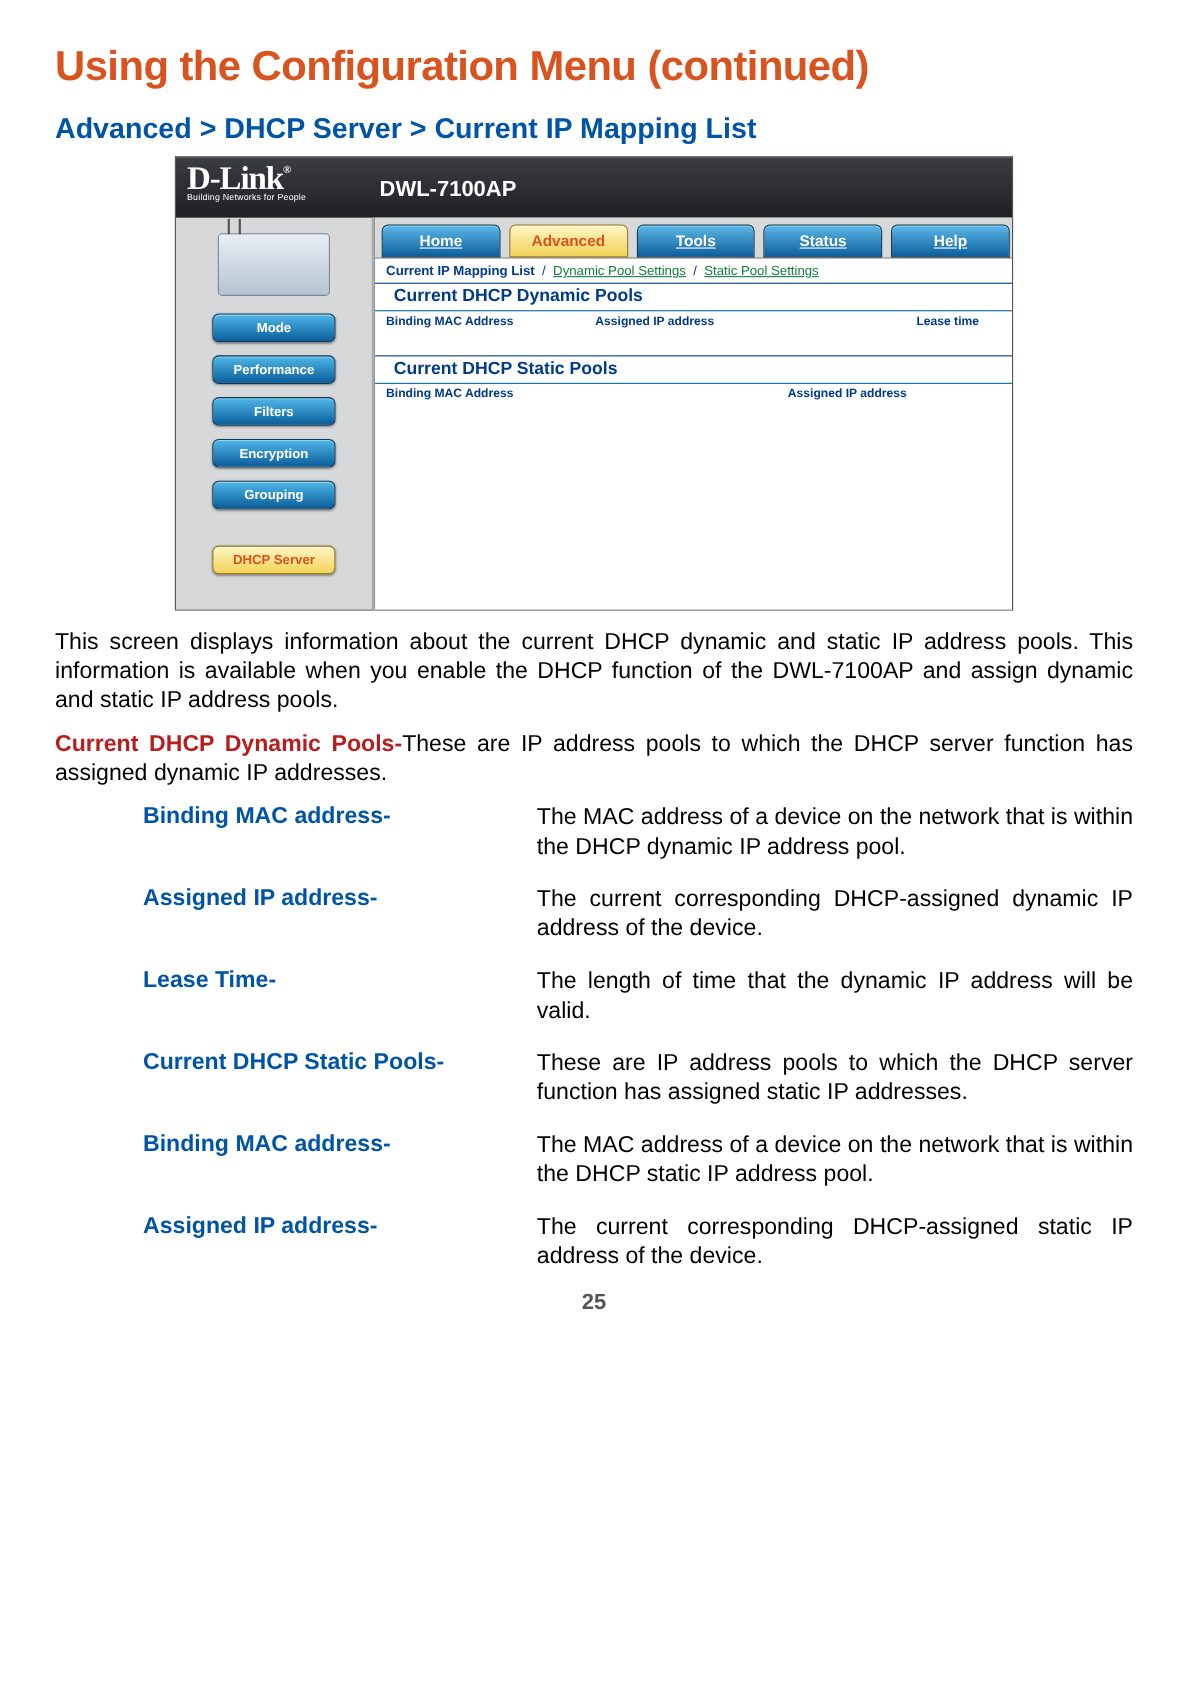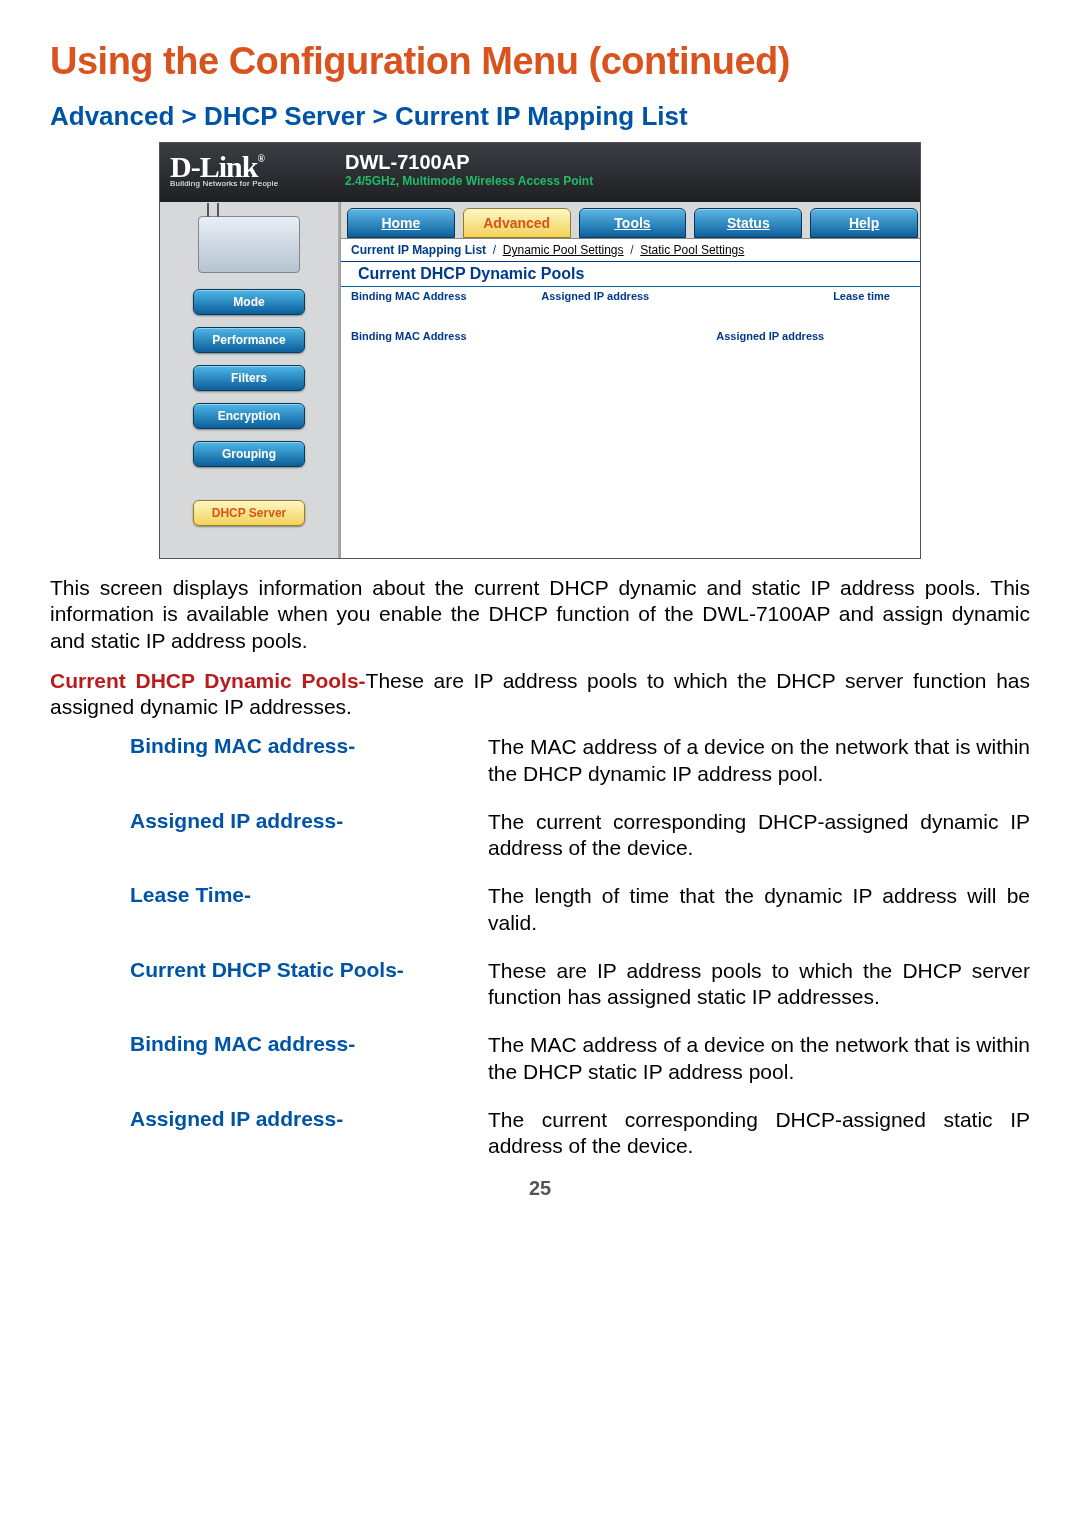--- a/index.html
+++ b/index.html
@@ -137,21 +137,21 @@
     background: linear-gradient(#fff6c4, #f2d35a);
     border-color:#9a7a1a;
     text-decoration:none;
   }
   .sub-links {
     padding: 4px 10px;
     font-size:12px;
     color:#003a8a;
   }
   .sub-links .active-sub { color:#003a8a; font-weight:bold; }
-  .sub-links a { color:#000000; text-decoration:underline; }
+  .sub-links a { color:#15803d; text-decoration:underline; }
   .section-title {
     padding: 3px 17px;
     font-size:16px;
     font-weight:bold;
     color:#003a8a;
     border-top:1px solid #003a8a;
     border-bottom:1px solid #0369a1;
     background:#fff;
   }
   .col-row {
@@ -214,21 +214,20 @@
 <div class="router-panel">
   <div class="router-top">
     <div class="logo-block" style="width:175px;">
       <div class="dlink-logo">
         <span>D-Link</span><span style="font-size:10px;vertical-align:top">®</span>
       </div>
       <div class="dlink-tag">Building Networks for People</div>
     </div>
     <div class="model-block">
       <div class="mname">DWL-7100AP</div>
-      <div class="msub">2.4/5GHz, Multimode Wireless Access Point</div>
     </div>
   </div>
 
   <div class="router-body">
     <div class="side-col">
       <div class="device-img"></div>
       <div class="side-btn">Mode</div>
       <div class="side-btn">Performance</div>
       <div class="side-btn">Filters</div>
       <div class="side-btn">Encryption</div>
@@ -255,20 +254,21 @@
 
       <div class="section-title">Current DHCP Dynamic Pools</div>
       <div class="col-row three">
         <span>Binding MAC Address</span>
         <span>Assigned IP address</span>
         <span>Lease time</span>
       </div>
 
       <div style="height:22px"></div>
 
+      <div class="section-title">Current DHCP Static Pools</div>
       <div class="col-row two">
         <span>Binding MAC Address</span>
         <span style="text-align:center">Assigned IP address</span>
       </div>
     </div>
   </div>
 </div>
 
 <p class="body-text">This screen displays information about the current DHCP dynamic and static IP address pools. This information is available when you enable the DHCP function of the DWL-7100AP and assign dynamic and static IP address pools.</p>
 

